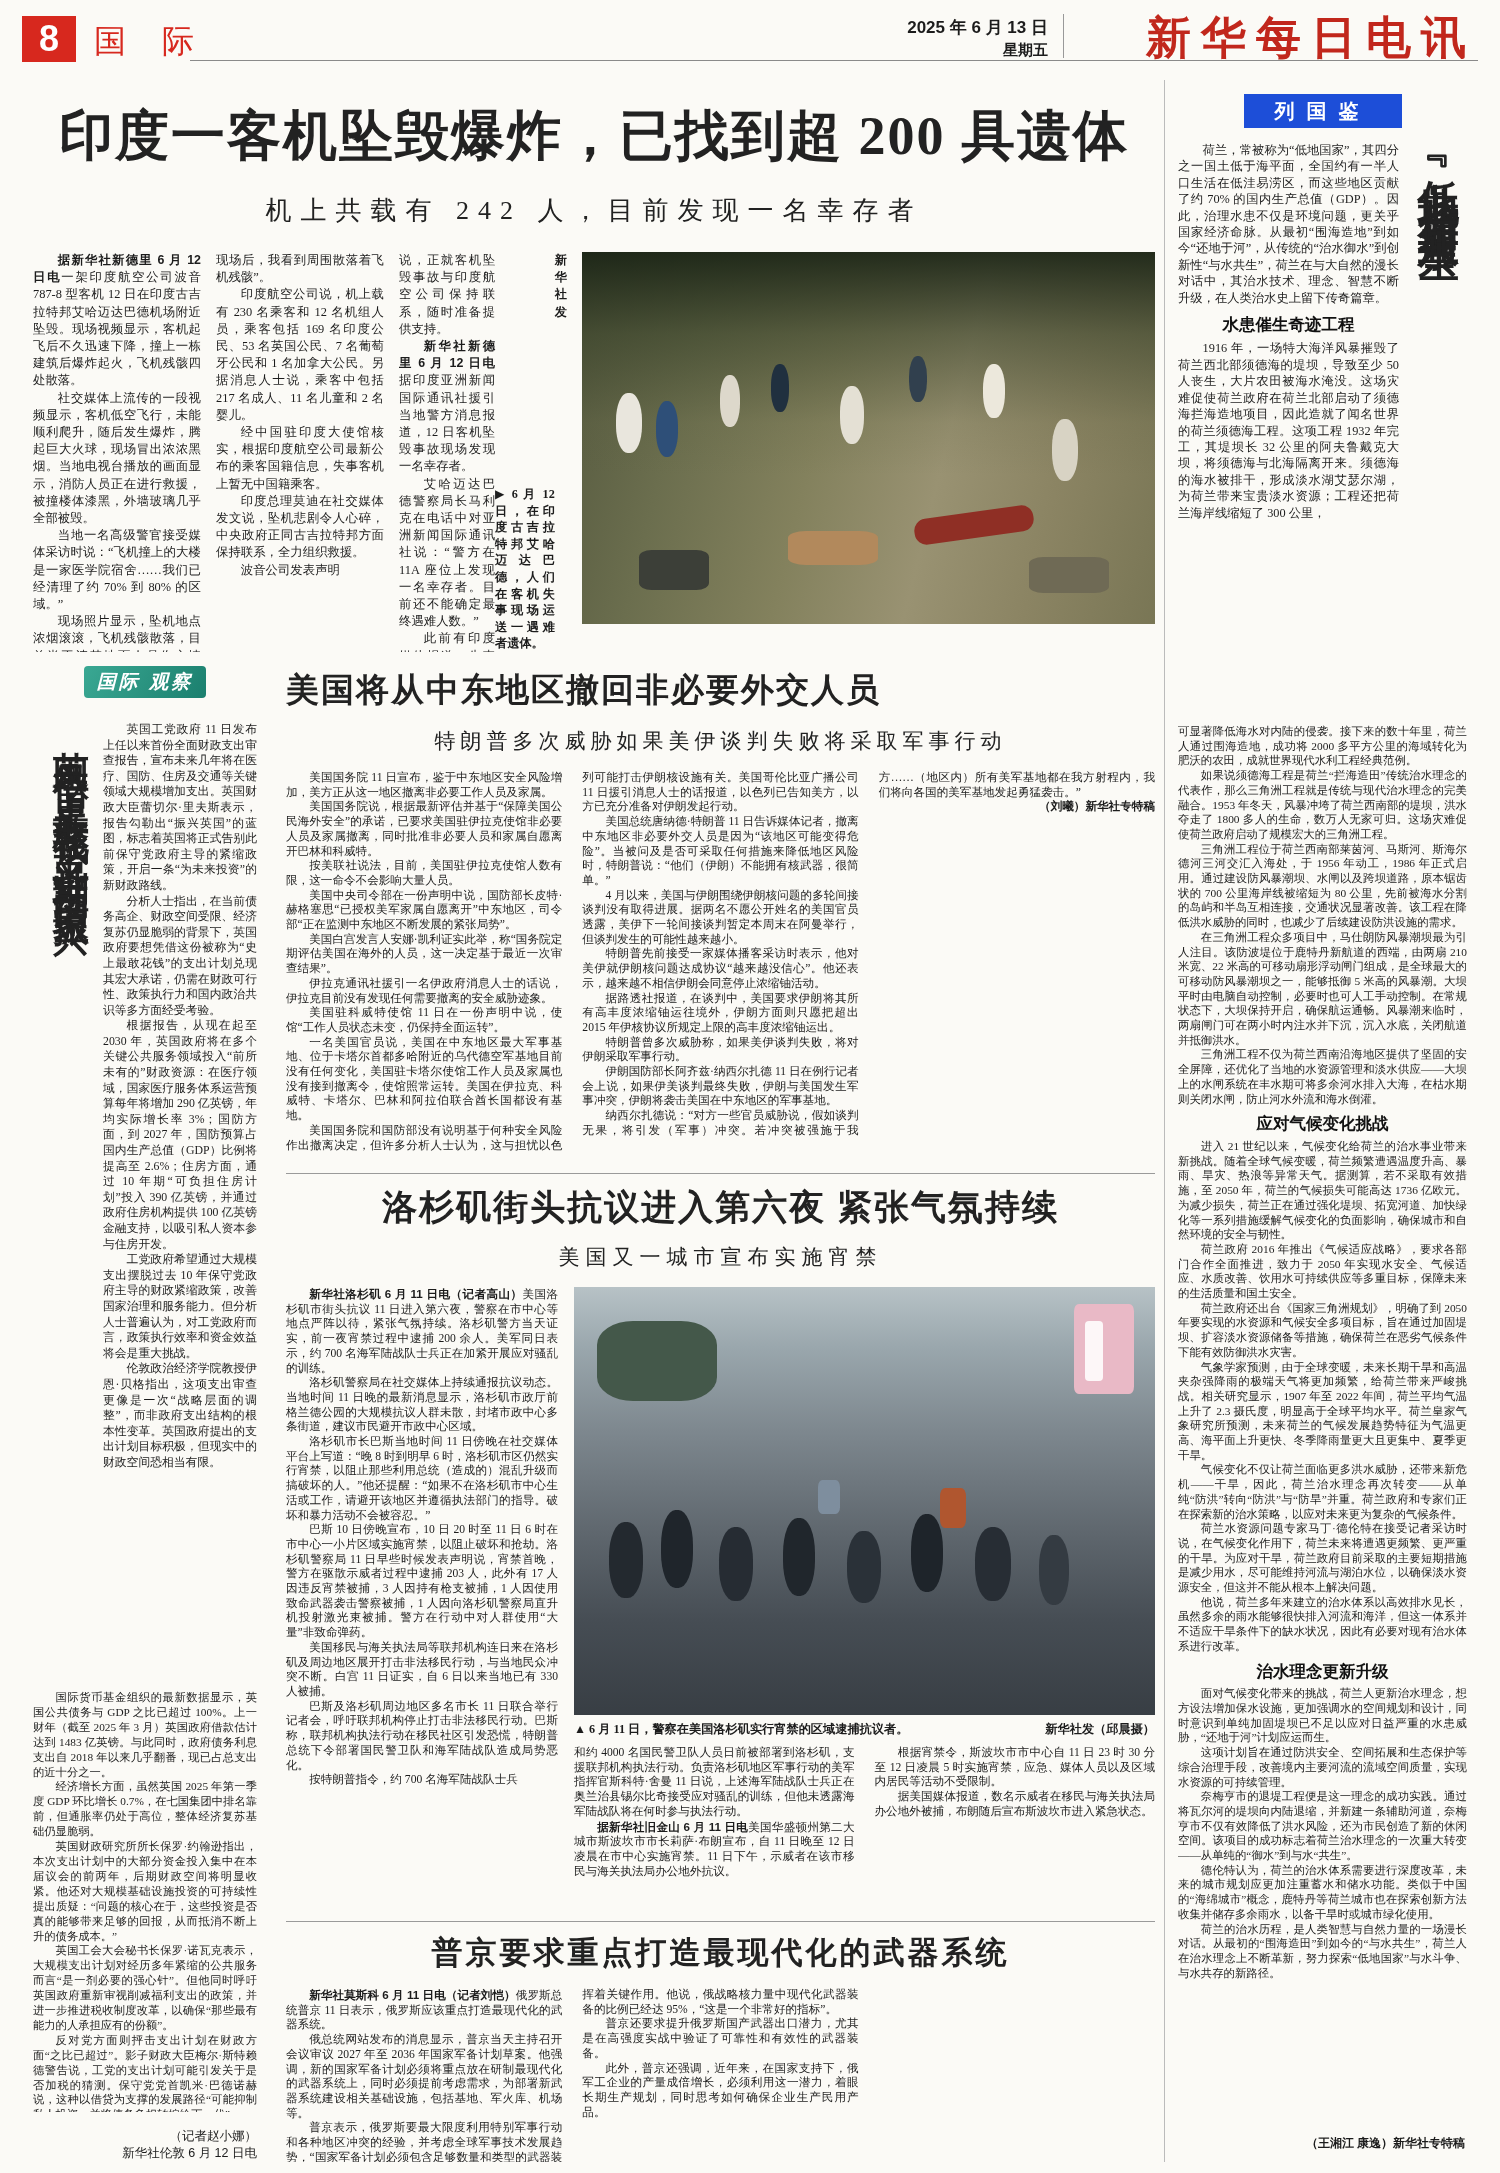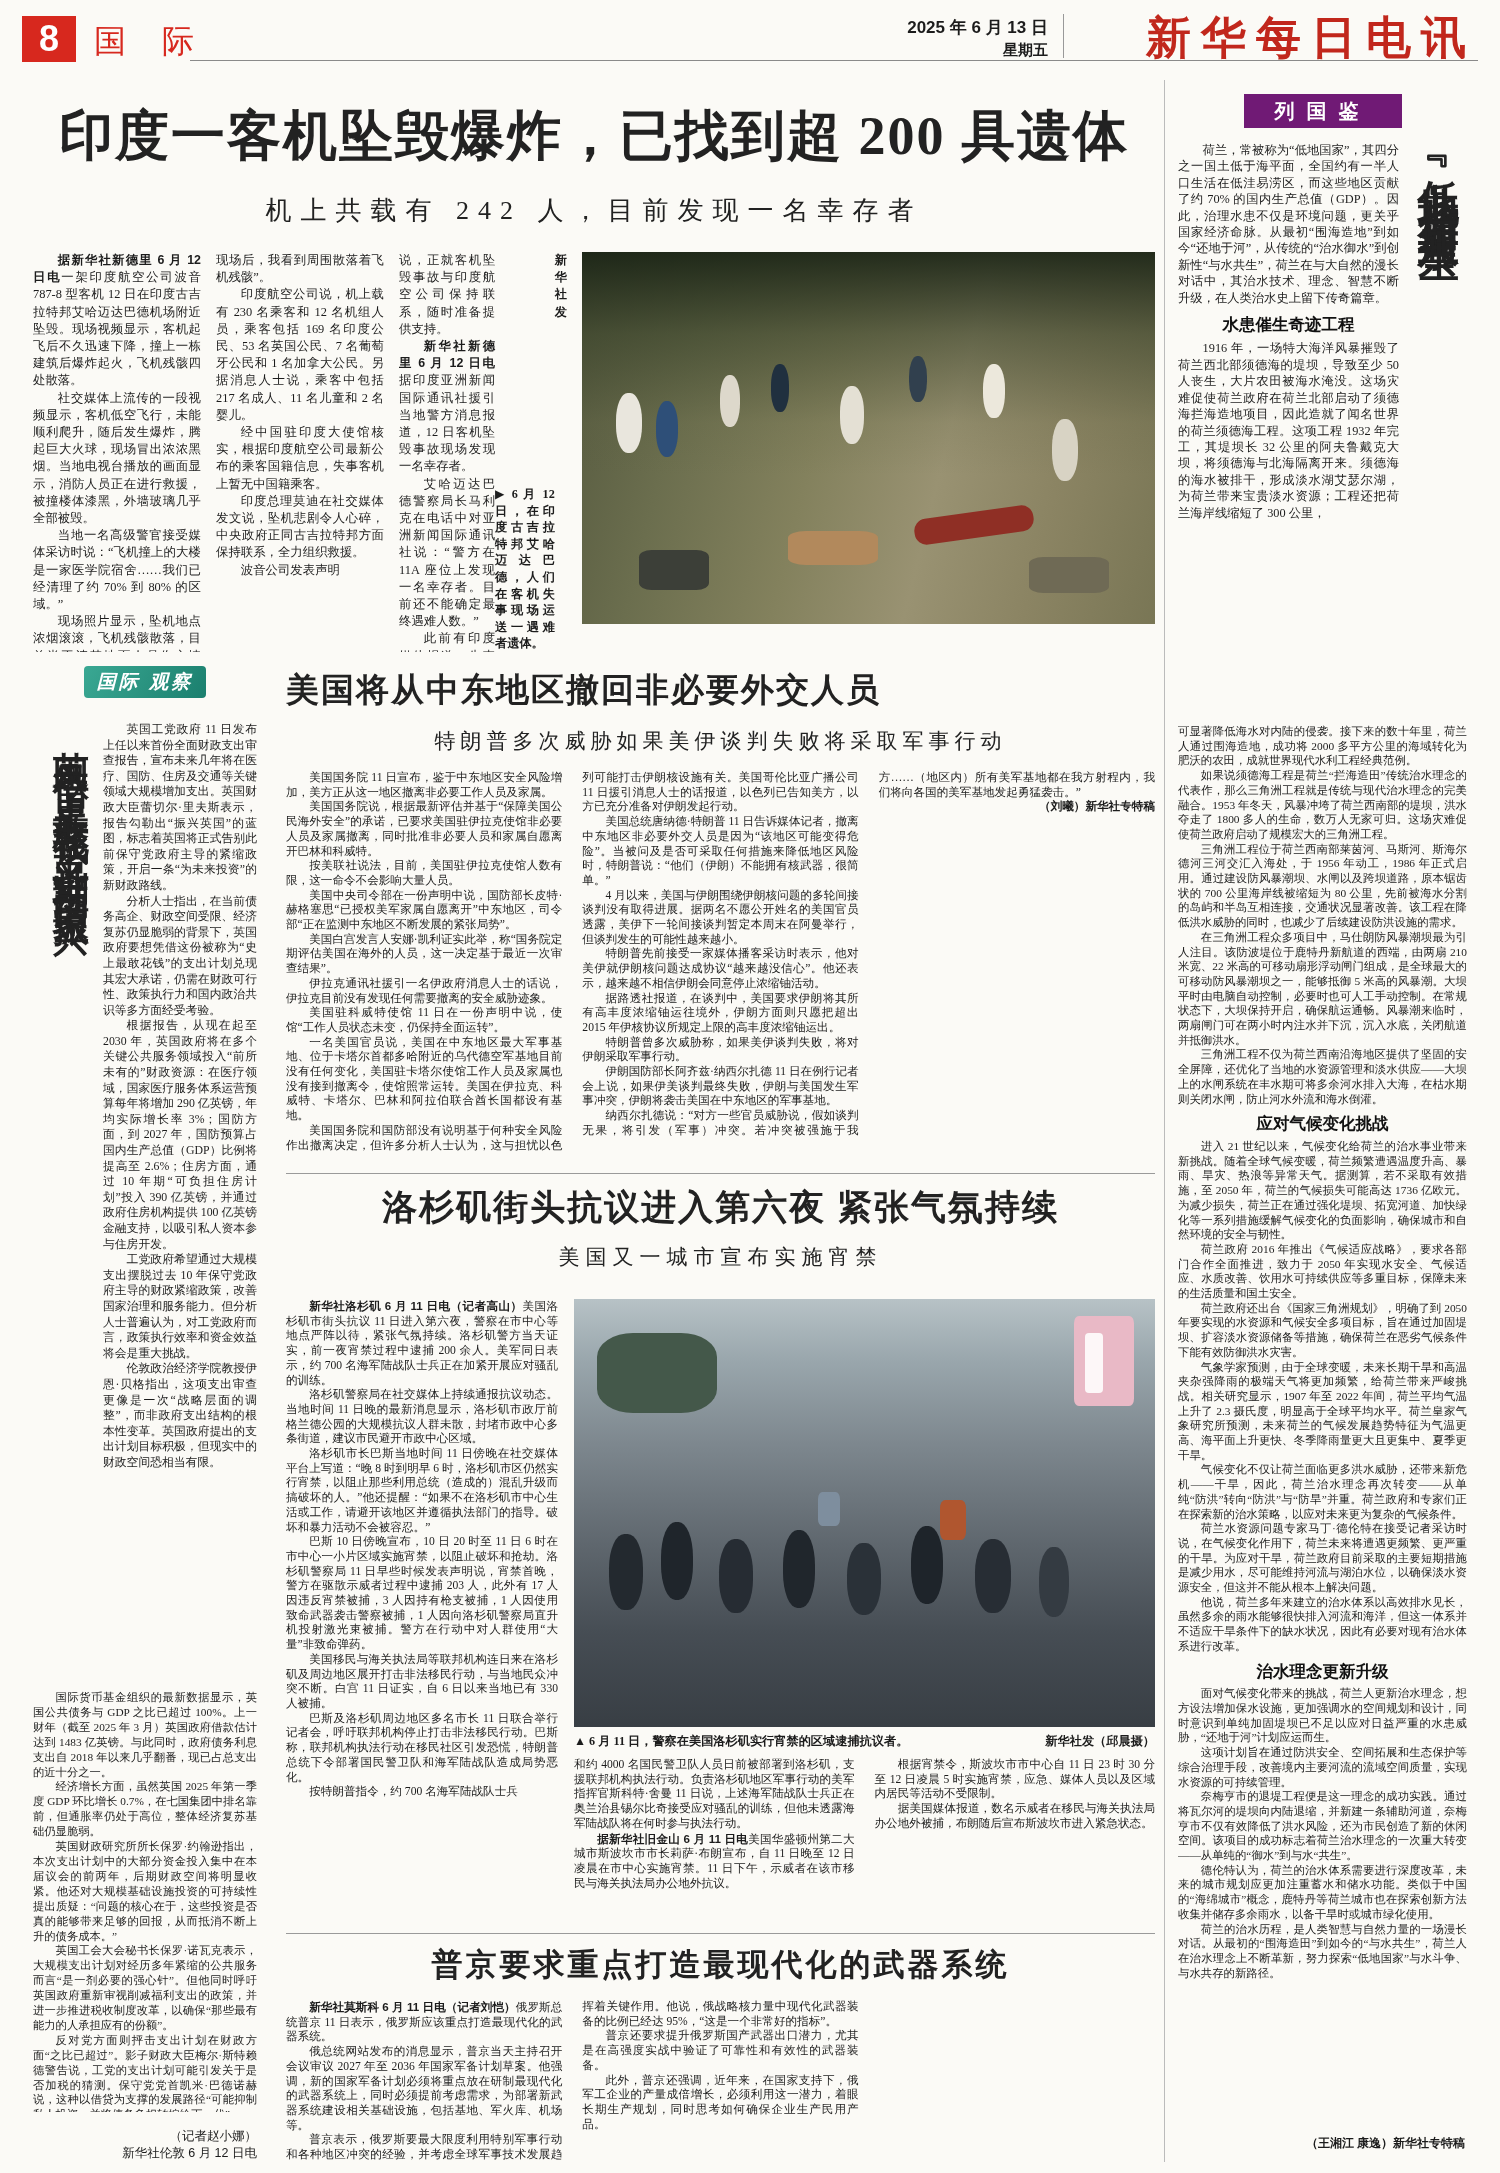--- a/index.html
+++ b/index.html
@@ -55,35 +55,35 @@
   .uk-by .dl{display:block;text-align:right;font-weight:normal;font-family:"Liberation Sans",sans-serif;}
   
   .center{flex:1;display:flex;flex-direction:column;overflow:hidden;}
   .us-h1{font-size:33px;font-weight:900;text-align:left;letter-spacing:2px;margin:4px 0 0 0;color:#222;}
   .us-h2{font-size:21px;text-align:center;letter-spacing:5px;margin-top:14px;color:#222;}
   .us-body{margin-top:16px;height:392px;column-count:3;column-gap:20px;column-fill:auto;
            font-size:11.6px;line-height:14.7px;overflow:hidden;}
   .rule{border-top:1px solid #9a9a9a;margin:10px 0;}
   .la-h1{font-size:35px;font-weight:900;text-align:center;letter-spacing:2px;color:#222;}
   .la-h2{font-size:21px;text-align:center;letter-spacing:6px;margin-top:12px;color:#222;}
-  .la-body{display:flex;margin-top:28px;height:624px;justify-content:center;}
+  .la-body{display:flex;margin-top:16px;height:624px;justify-content:center;}
   .la-c1{width:272px;margin-right:16px;font-size:11.6px;line-height:14.7px;overflow:hidden;}
   .la-right{flex:1;display:flex;flex-direction:column;}
   .la-photo{height:428px;position:relative;overflow:hidden;}
   .la-cap{font-size:12.2px;font-weight:bold;margin-top:6px;display:flex;justify-content:space-between;}
   .la-cap .c2{font-family:"Liberation Sans",sans-serif;}
   .la-bottom{margin-top:8px;height:156px;column-count:2;column-gap:20px;column-fill:auto;
              font-size:11.6px;line-height:14.7px;overflow:hidden;}
   .pu-h1{font-size:31px;font-weight:900;text-align:center;letter-spacing:3px;color:#222;}
   .pu-body{margin-top:14px;height:224px;column-count:3;column-gap:20px;column-fill:auto;
            font-size:11.6px;line-height:14.7px;overflow:hidden;}
   
   .rail{position:absolute;left:1164px;top:80px;width:303px;height:2082px;border-left:1px solid #bbb;
         padding-left:13px;box-sizing:border-box;display:flex;flex-direction:column;overflow:hidden;}
-  .nl-label{width:158px;height:34px;margin:14px auto 14px auto;background:#701a75;color:#fff;
+  .nl-label{width:158px;height:34px;margin:14px auto 14px auto;background:#1d4ed8;color:#fff;
             font-size:20px;font-weight:bold;text-align:center;line-height:34px;letter-spacing:12px;
             font-family:"Liberation Sans",sans-serif;}
   .nl-top{display:flex;}
   .nl-narrow{flex:1;font-size:12.3px;line-height:16.4px;overflow:hidden;height:576px;}
   .nl-vh{writing-mode:vertical-rl;font-size:41px;font-weight:900;letter-spacing:6px;height:576px;width:62px;
          margin-left:6px;color:#222;}
   .nl-sub{font-size:16.5px;font-weight:bold;text-align:center;margin:10px 0 8px 0;
           font-family:"Liberation Sans",sans-serif;color:#111;}
   .nl-wide{flex:1;font-size:11.4px;line-height:14.7px;margin-top:6px;overflow:hidden;}
   .nl-credit{font-size:12px;font-weight:bold;text-align:right;padding:4px 2px 10px 0;}

